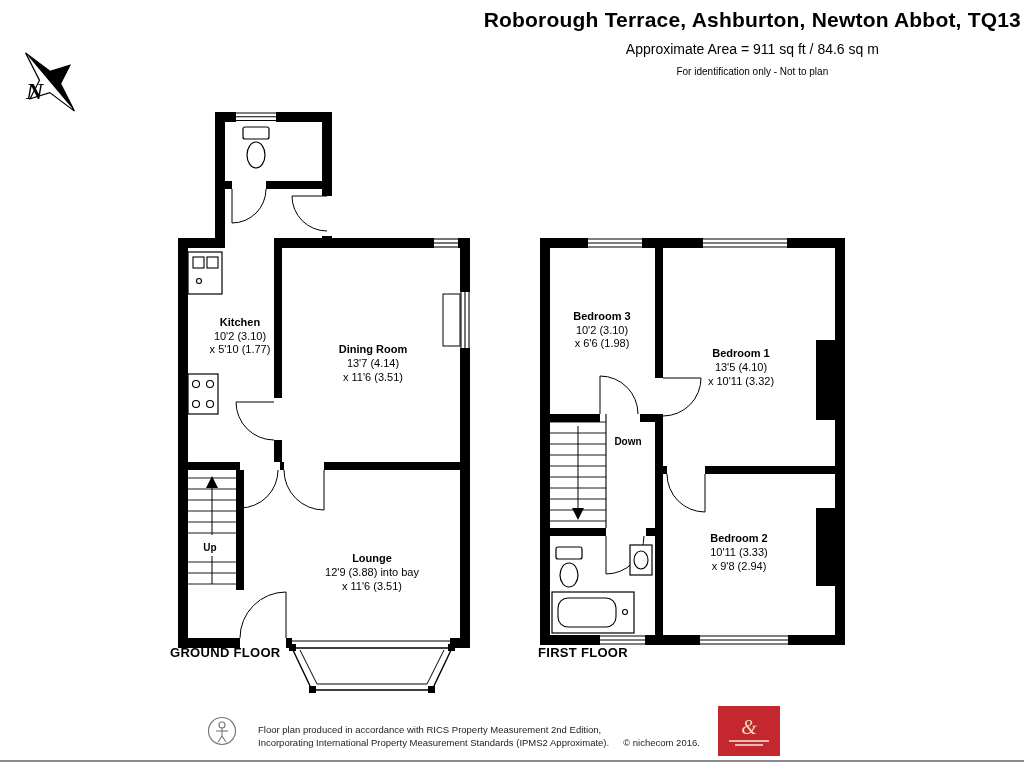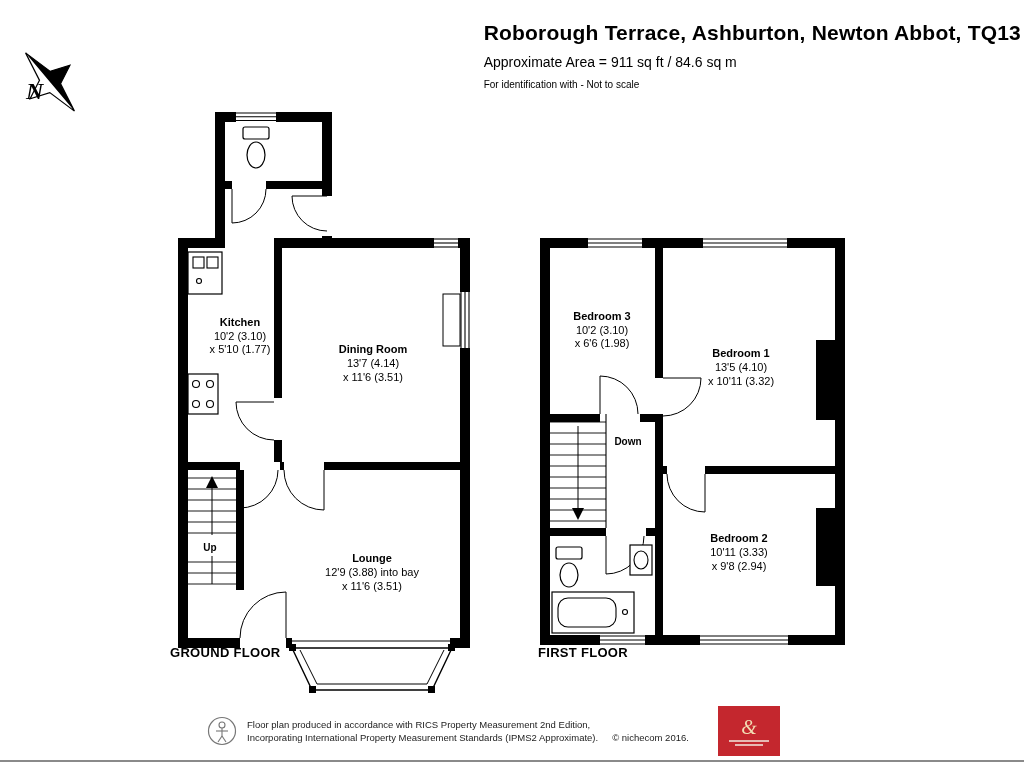--- a/index.html
+++ b/index.html
@@ -1,56 +1,56 @@
 <!DOCTYPE html>
 <html><head>
 <meta charset="utf-8">
 <style>
   html,body{margin:0;padding:0;background:#fff;width:1024px;height:768px;overflow:hidden;
     font-family:"Liberation Sans",sans-serif;color:#000;}
   .page{position:relative;width:1024px;height:768px;background:#fff;}
   
-  .header{position:absolute;top:21px;right:3px;text-align:left;}
+  .header{position:absolute;top:8px;right:3px;text-align:center;}
   .title{font-size:21px;font-weight:bold;letter-spacing:.2px;}
   .area{font-size:14px;font-weight:normal;margin-top:9px;}
   .note{font-size:10px;margin-top:9px;}
   
   svg.plan{position:absolute;left:0;top:0;}
   .w{fill:#000;}
   .hl{stroke:#000;stroke-width:1.1;fill:none;}
   .dr{stroke:#000;stroke-width:1;fill:none;}
   .fx{fill:#fff;stroke:#000;stroke-width:1.2;}
   .fxn{fill:none;stroke:#000;stroke-width:1.1;}
   .tread{stroke:#000;stroke-width:0.9;}
   svg text{font-family:"Liberation Sans",sans-serif;fill:#000;}
   text.room{font-weight:bold;font-size:11px;text-anchor:middle;}
   text.dim{font-size:11px;text-anchor:middle;}
   text.stair{font-weight:bold;font-size:10px;text-anchor:middle;}
   text.floor{font-weight:bold;font-size:13px;letter-spacing:.3px;}
   text.north{font-family:"Liberation Serif",serif;font-style:italic;font-weight:bold;font-size:24px;}
   
-  .footer{position:absolute;left:206px;top:713px;display:flex;gap:9px;align-items:center;}
+  .footer{position:absolute;left:206px;top:713px;display:flex;gap:20px;align-items:flex-end;}
   .footer-text{font-size:9.5px;line-height:13px;color:#222;}
   .footer-text .sep{display:inline-block;width:14px;}
   .logo{position:absolute;left:718px;top:706px;width:62px;height:50px;background:#c4272e;
         display:flex;flex-direction:column;align-items:center;justify-content:center;}
   .logo-amp{font-family:"Liberation Serif",serif;font-style:italic;color:#f2ddb4;font-size:20px;line-height:20px;}
   .logo-bar{width:40px;height:2px;background:#e7b9b4;margin-top:3px;}
   .logo-bar.short{width:28px;margin-top:2px;}
   .bottom-rule{position:absolute;left:0;right:0;top:760px;height:2px;background:#8a8a8a;}
 </style>
 </head>
 <body>
 
 <div class="page">
 
   <div class="header">
     <div class="title">Roborough Terrace, Ashburton, Newton Abbot, TQ13</div>
     <div class="area">Approximate Area = 911 sq ft / 84.6 sq m</div>
-    <div class="note">For identification with - Not to scale</div>
+    <div class="note">For identification only - Not to plan</div>
   </div>
 
   <svg class="plan" width="1024" height="768" viewBox="0 0 1024 768">
 
     <g>
       <g transform="translate(50,82) rotate(-40)">
         <path d="M0,-38 L7,-8 L26,0 L7,8 L0,38 L-7,8 L-26,0 L-7,-8 Z" fill="#fff" stroke="#000" stroke-width="1.2"></path>
         <path d="M0,-38 L7,-8 L26,0 L7,8 L0,38 Z" fill="#000"></path>
       </g>
       <text class="north" x="26" y="99">N</text>

